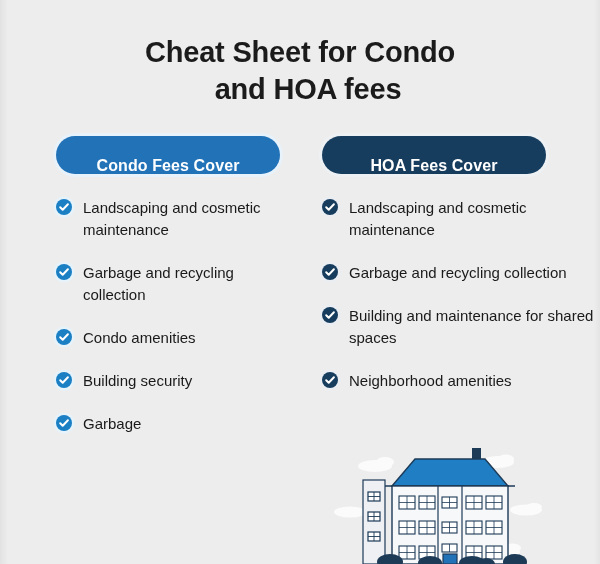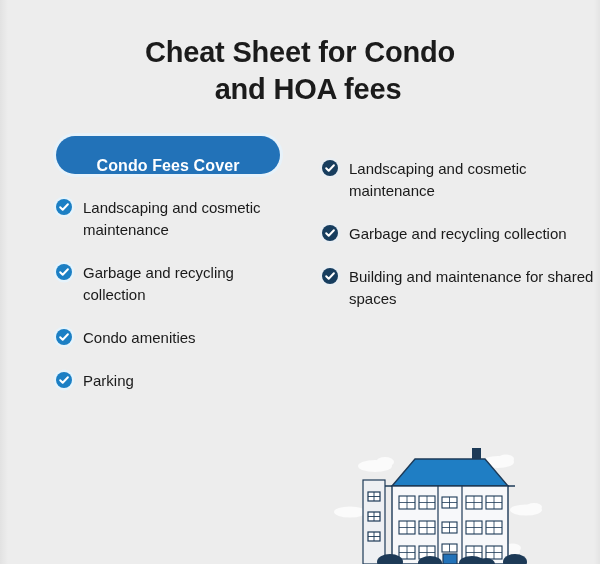--- a/index.html
+++ b/index.html
@@ -169,26 +169,35 @@
               </svg>
           </span>
           <span class="item-text">Condo amenities</span>
         </li>
         <li>
           <span class="check check-blue">
             <svg width="16" height="16" viewBox="0 0 16 16">
                 <path d="M4.2 8.3 L6.7 10.8 L11.9 5.3" fill="none" stroke="#ffffff" stroke-width="2" stroke-linecap="round" stroke-linejoin="round"></path>
               </svg>
           </span>
-          <span class="item-text">Parking</span>
+          <span class="item-text">Building security</span>
+        </li>
+        <li>
+          <span class="check check-blue">
+            <svg width="16" height="16" viewBox="0 0 16 16">
+                <path d="M4.2 8.3 L6.7 10.8 L11.9 5.3" fill="none" stroke="#ffffff" stroke-width="2" stroke-linecap="round" stroke-linejoin="round"></path>
+              </svg>
+          </span>
+          <span class="item-text">Garbage</span>
         </li>
       </ul>
     </div>
 
     <div class="col col-right">
+      <div class="pill pill-hoa">HOA Fees Cover</div>
       <ul class="list">
         <li>
           <span class="check check-navy">
             <svg width="16" height="16" viewBox="0 0 16 16">
                 <path d="M4.2 8.3 L6.7 10.8 L11.9 5.3" fill="none" stroke="#ffffff" stroke-width="2" stroke-linecap="round" stroke-linejoin="round"></path>
               </svg>
           </span>
           <span class="item-text">Landscaping and cosmetic maintenance</span>
         </li>
         <li>
@@ -199,20 +208,28 @@
           </span>
           <span class="item-text">Garbage and recycling collection</span>
         </li>
         <li>
           <span class="check check-navy">
             <svg width="16" height="16" viewBox="0 0 16 16">
                 <path d="M4.2 8.3 L6.7 10.8 L11.9 5.3" fill="none" stroke="#ffffff" stroke-width="2" stroke-linecap="round" stroke-linejoin="round"></path>
               </svg>
           </span>
           <span class="item-text">Building and maintenance for shared spaces</span>
+        </li>
+        <li>
+          <span class="check check-navy">
+            <svg width="16" height="16" viewBox="0 0 16 16">
+                <path d="M4.2 8.3 L6.7 10.8 L11.9 5.3" fill="none" stroke="#ffffff" stroke-width="2" stroke-linecap="round" stroke-linejoin="round"></path>
+              </svg>
+          </span>
+          <span class="item-text">Neighborhood amenities</span>
         </li>
       </ul>
     </div>
 
   </div>
 
   <div class="illustration">
     <svg width="270" height="124" viewBox="0 0 270 124">
 
       <g fill="#fbfbfb">

